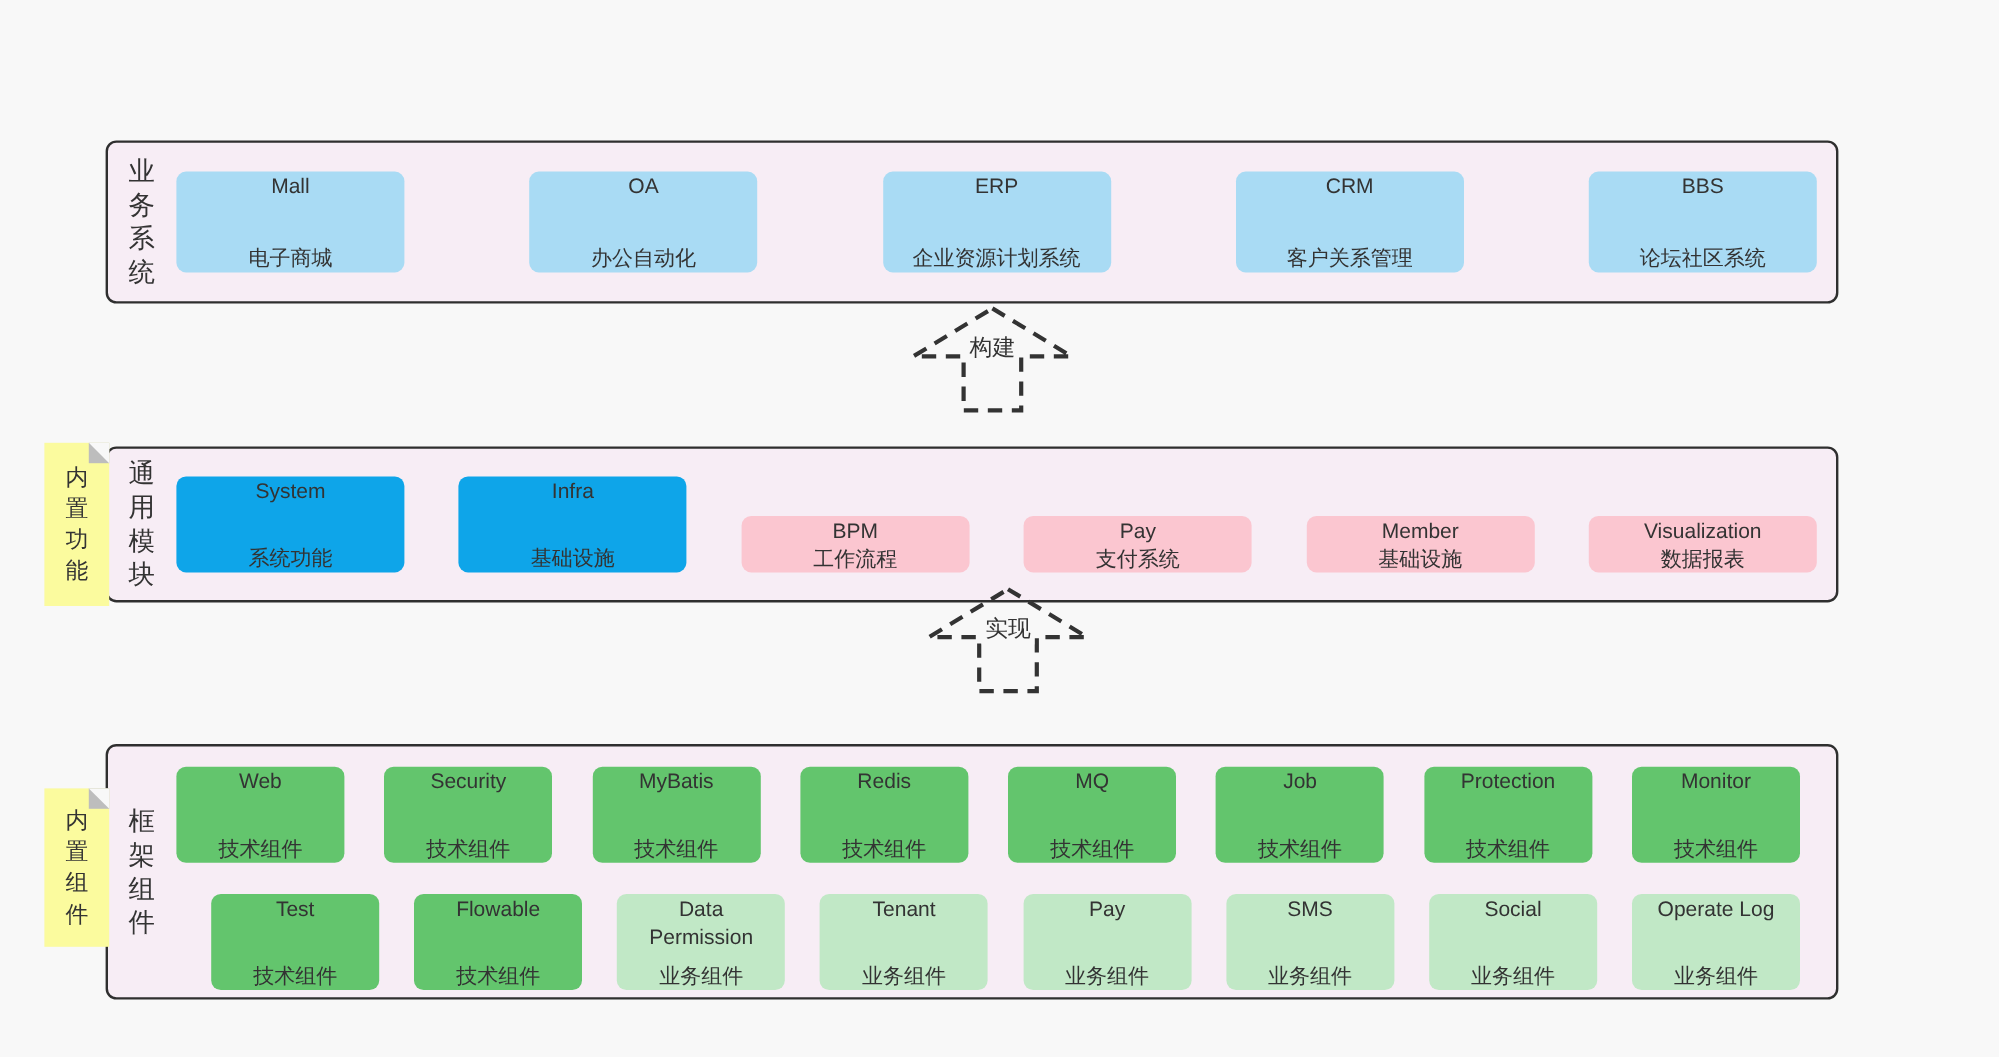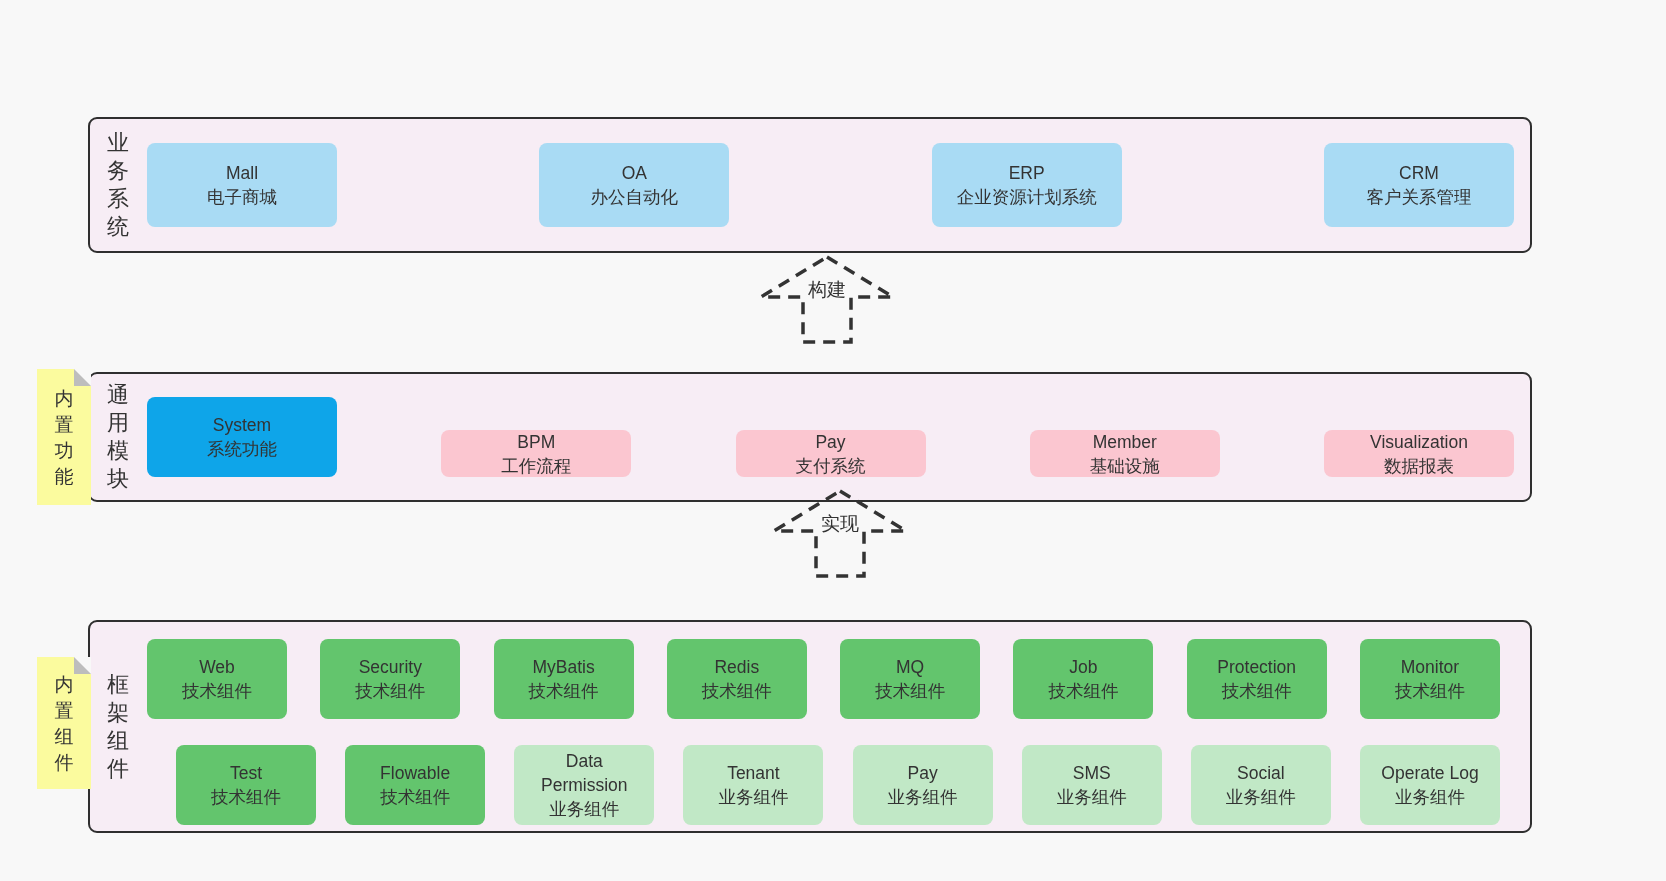--- a/index.html
+++ b/index.html
@@ -32,21 +32,21 @@
     display:flex; justify-content:space-between;
   }
   #layer-business .boxes { top:24px; bottom:24px; }
   #layer-modules  .boxes { top:23px; bottom:23px; }
   #layer-components .boxes { left:57px; right:30px; }
   #row-tech { top:17px;  height:80px; }
   #row-biz  { top:123px; height:80px;padding-left:29px; }
 
   .box {
     border-radius:8px;
-    display:flex; flex-direction:column; align-items:center; justify-content:center;
+    display:flex; flex-direction:column; align-items:center; justify-content:space-between;
     text-align:center; font-size:17.5px; line-height:24px;
     padding:0 8px; box-sizing:border-box;
   }
   .boxes-6 .box { width:190px; }
   .boxes-8 .box { width:140px; }
 
   .blue   { background:#a9dbf4; }
   .red    { background:#0ea5e9; }
   .pink   { background:#fbc6d0;margin-top:33px; }
   .green  { background:#63c56d; }
@@ -95,20 +95,24 @@
         <div>OA</div>
         <div>办公自动化</div>
       </div>
       <div class="box blue">
         <div>ERP</div>
         <div>企业资源计划系统</div>
       </div>
       <div class="box blue">
         <div>CRM</div>
         <div>客户关系管理</div>
+      </div>
+      <div class="box blue">
+        <div>BBS</div>
+        <div>论坛社区系统</div>
       </div>
     </div>
   </section>
 
   <div class="arrow" id="arrow-build">
     <svg width="140" height="92" viewBox="0 0 140 92">
       <path d="M 70 4 L 136 44 L 94 44 L 94 89 L 46 89 L 46 44 L 4 44 Z" fill="none" stroke="#333333" stroke-width="3.5" stroke-dasharray="12 8"></path>
     </svg>
     <span class="arrow-label">构建</span>
   </div>
@@ -126,20 +130,24 @@
         <div>通</div>
         <div>用</div>
         <div>模</div>
         <div>块</div>
       </div>
     <div class="boxes boxes-6">
       <div class="box red">
         <div>System</div>
         <div>系统功能</div>
       </div>
+      <div class="box red">
+        <div>Infra</div>
+        <div>基础设施</div>
+      </div>
       <div class="box pink">
         <div>BPM</div>
         <div>工作流程</div>
       </div>
       <div class="box pink">
         <div>Pay</div>
         <div>支付系统</div>
       </div>
       <div class="box pink">
         <div>Member</div>

